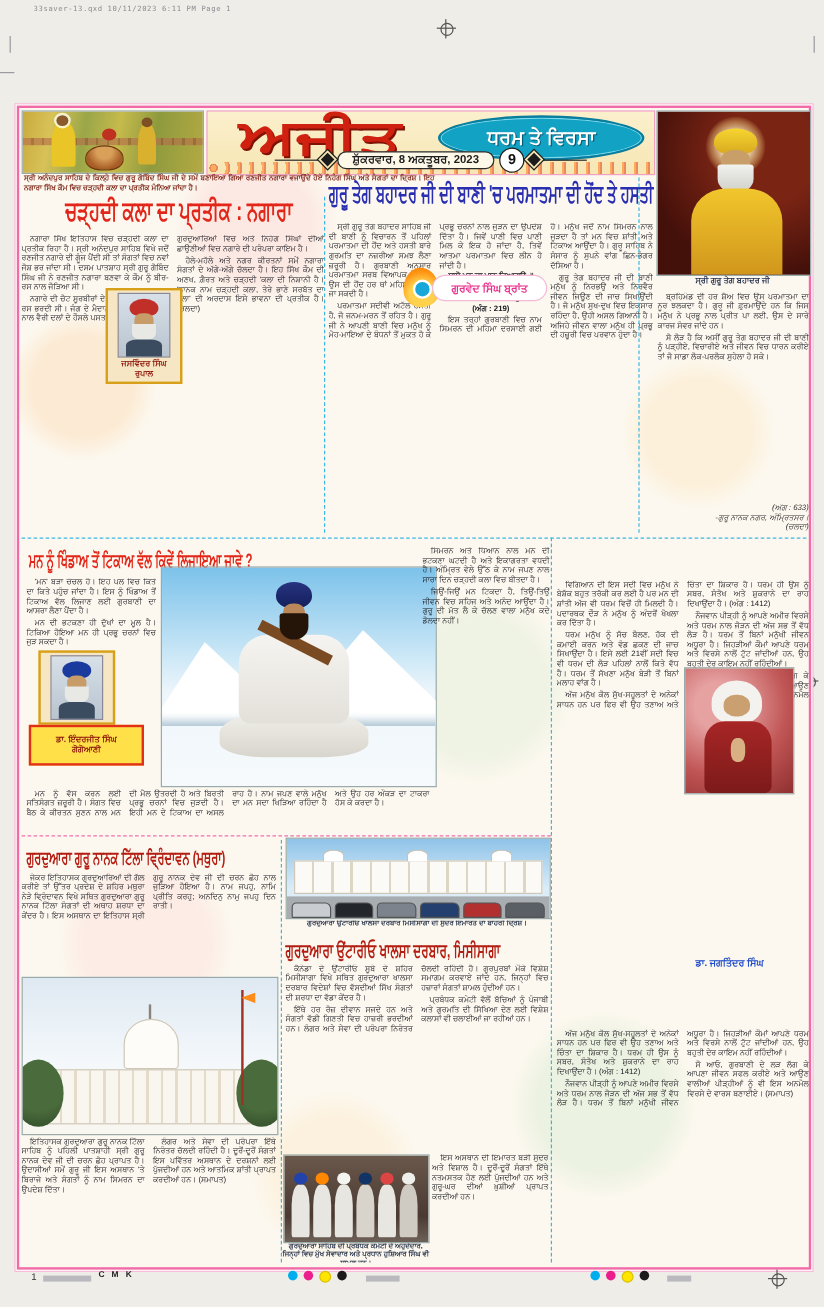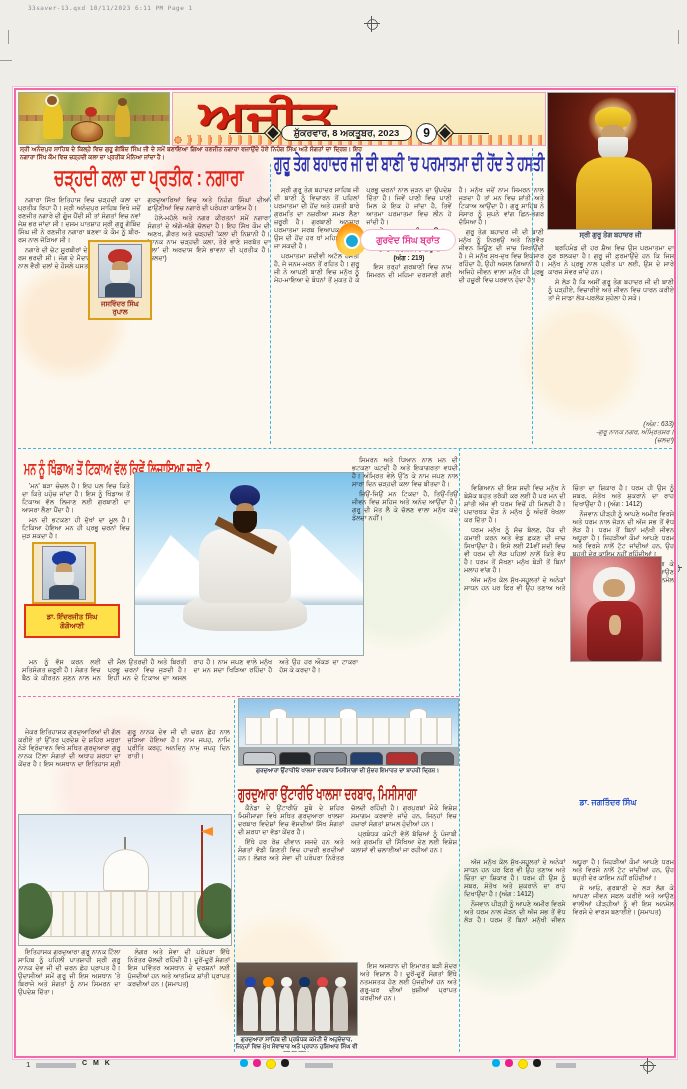--- a/index.html
+++ b/index.html
@@ -141,20 +141,21 @@
     <span class="p-fig1"></span>
     <span class="p-head1"></span>
     <span class="p-drum"></span>
     <span class="p-fig2"></span>
     <span class="p-head2"></span>
     <span class="p-red1"></span>
   </div>
 
   <div class="abs masthead-panel">
     <div class="ajit-title">ਅਜੀਤ</div>
+    <div class="section-oval">ਧਰਮ ਤੇ ਵਿਰਸਾ</div>
     <div class="garland"></div>
     <div class="date-row">
       <span class="orn-line"></span>
       <span class="orn-diamond"></span>
       <span class="date-bar">ਸ਼ੁੱਕਰਵਾਰ, 8 ਅਕਤੂਬਰ, 2023</span>
       <span class="page-circle">9</span>
       <span class="orn-diamond"></span>
       <span class="orn-line"></span>
     </div>
   </div>
@@ -285,20 +286,23 @@
   <div class="abs art-body cols2" style="left:448px;top:768px;width:210px;height:192px">
       <p>ਅੱਜ ਮਨੁੱਖ ਕੋਲ ਸੁੱਖ-ਸਹੂਲਤਾਂ ਦੇ ਅਨੇਕਾਂ ਸਾਧਨ ਹਨ ਪਰ ਫਿਰ ਵੀ ਉਹ ਤਣਾਅ ਅਤੇ ਚਿੰਤਾ ਦਾ ਸ਼ਿਕਾਰ ਹੈ। ਧਰਮ ਹੀ ਉਸ ਨੂੰ ਸਬਰ, ਸੰਤੋਖ ਅਤੇ ਸ਼ੁਕਰਾਨੇ ਦਾ ਰਾਹ ਦਿਖਾਉਂਦਾ ਹੈ। (ਅੰਗ : 1412)</p>
       <p>ਨੌਜਵਾਨ ਪੀੜ੍ਹੀ ਨੂੰ ਆਪਣੇ ਅਮੀਰ ਵਿਰਸੇ ਅਤੇ ਧਰਮ ਨਾਲ ਜੋੜਨ ਦੀ ਅੱਜ ਸਭ ਤੋਂ ਵੱਧ ਲੋੜ ਹੈ। ਧਰਮ ਤੋਂ ਬਿਨਾਂ ਮਨੁੱਖੀ ਜੀਵਨ ਅਧੂਰਾ ਹੈ। ਜਿਹੜੀਆਂ ਕੌਮਾਂ ਆਪਣੇ ਧਰਮ ਅਤੇ ਵਿਰਸੇ ਨਾਲੋਂ ਟੁੱਟ ਜਾਂਦੀਆਂ ਹਨ, ਉਹ ਬਹੁਤੀ ਦੇਰ ਕਾਇਮ ਨਹੀਂ ਰਹਿੰਦੀਆਂ।</p>
       <p>ਸੋ ਆਓ, ਗੁਰਬਾਣੀ ਦੇ ਲੜ ਲੱਗ ਕੇ ਆਪਣਾ ਜੀਵਨ ਸਫਲ ਕਰੀਏ ਅਤੇ ਆਉਣ ਵਾਲੀਆਂ ਪੀੜ੍ਹੀਆਂ ਨੂੰ ਵੀ ਇਸ ਅਨਮੋਲ ਵਿਰਸੇ ਦੇ ਵਾਰਸ ਬਣਾਈਏ। (ਸਮਾਪਤ)</p>
     </div>
 
   <div class="abs vline" style="left:443px;top:358px;height:604px"></div>
   <div class="abs hline" style="left:2px;top:606px;width:441px;border-color:#ef6fae"></div>
   <div class="abs vline" style="left:218px;top:610px;height:352px"></div>
 
+  <div class="abs" style="left:6px;top:612px;width:208px;height:22px">
+    <span class="cond hl-maroon" style="font-size:9.5px;transform:scale(1,1.6)">ਗੁਰਦੁਆਰਾ ਗੁਰੂ ਨਾਨਕ ਟਿੱਲਾ ਵ੍ਰਿੰਦਾਵਨ (ਮਥੁਰਾ)</span>
+  </div>
   <div class="abs art-body cols2" style="left:2px;top:638px;width:212px;height:82px">
       <p>ਜੇਕਰ ਇਤਿਹਾਸਕ ਗੁਰਦੁਆਰਿਆਂ ਦੀ ਗੱਲ ਕਰੀਏ ਤਾਂ ਉੱਤਰ ਪ੍ਰਦੇਸ਼ ਦੇ ਸ਼ਹਿਰ ਮਥੁਰਾ ਨੇੜੇ ਵ੍ਰਿੰਦਾਵਨ ਵਿਖੇ ਸਥਿਤ ਗੁਰਦੁਆਰਾ ਗੁਰੂ ਨਾਨਕ ਟਿੱਲਾ ਸੰਗਤਾਂ ਦੀ ਅਥਾਹ ਸ਼ਰਧਾ ਦਾ ਕੇਂਦਰ ਹੈ। ਇਸ ਅਸਥਾਨ ਦਾ ਇਤਿਹਾਸ ਸ੍ਰੀ ਗੁਰੂ ਨਾਨਕ ਦੇਵ ਜੀ ਦੀ ਚਰਨ ਛੋਹ ਨਾਲ ਜੁੜਿਆ ਹੋਇਆ ਹੈ। ਨਾਮ ਜਪਹੁ, ਨਾਮਿ ਪ੍ਰੀਤਿ ਕਰਹੁ; ਅਨਦਿਨੁ ਨਾਮੁ ਜਪਹੁ ਦਿਨ ਰਾਤੀ।</p>
     </div>
   <div class="abs photo vrindavan" style="left:2px;top:724px;width:212px;height:130px">
     <span class="vr-spire"></span>
     <span class="vr-dome"></span>
     <span class="vr-base"></span>
     <span class="vr-tree1"></span>
     <span class="vr-tree2"></span>
     <span class="vr-flag"></span>

